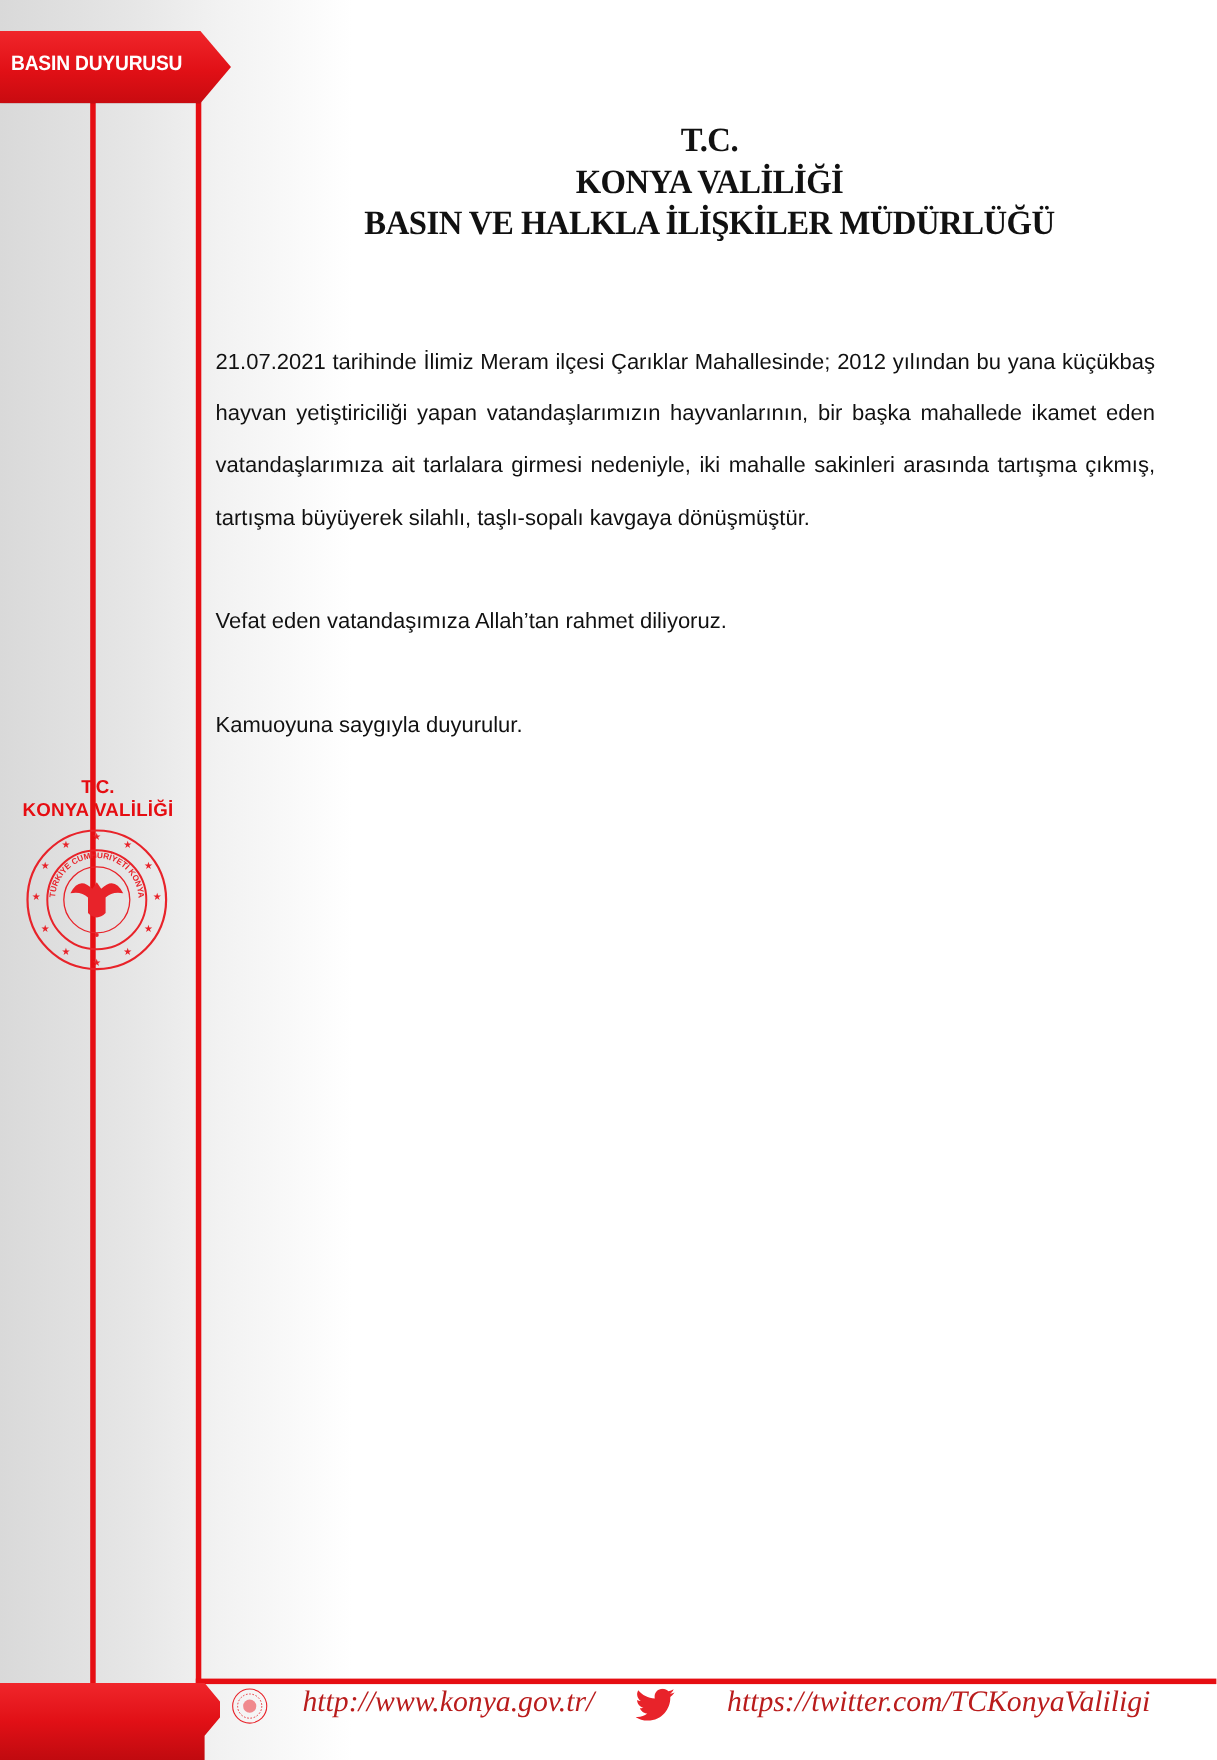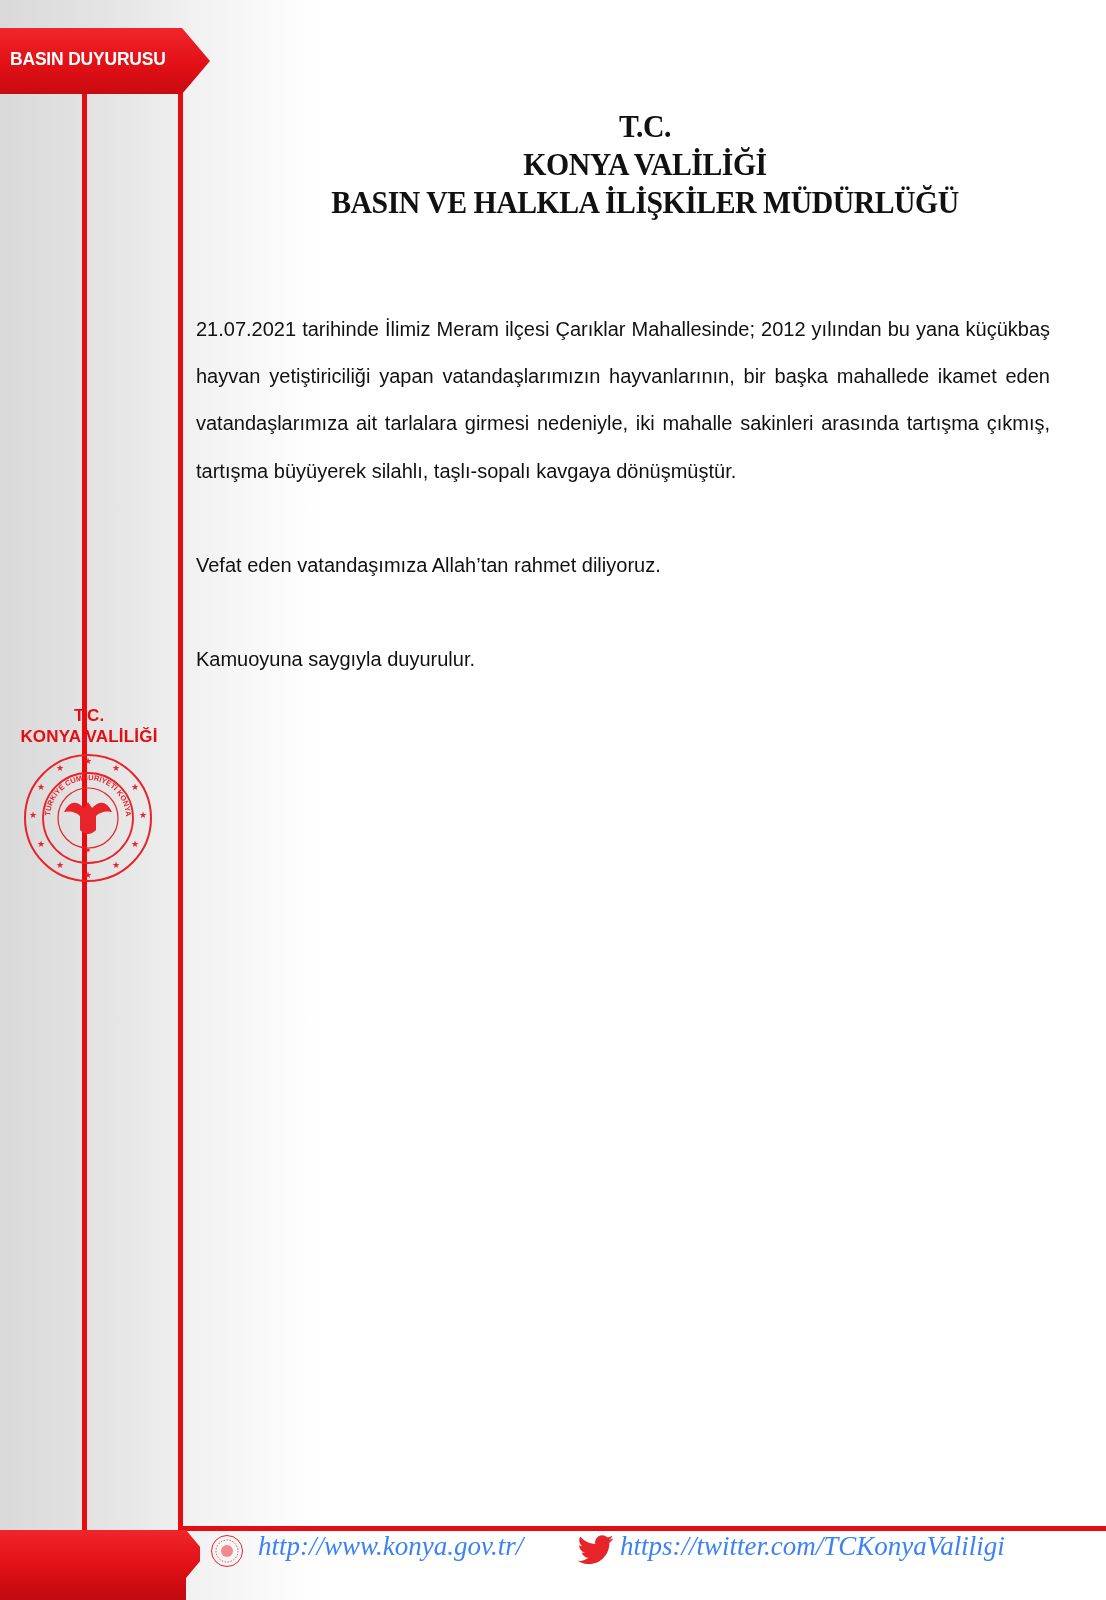--- a/index.html
+++ b/index.html
@@ -43,24 +43,24 @@
     .header div { transform: scaleX(0.96); }
     .content {
       position: absolute; left: 196px; width: 854px; top: 306px;
       font-family: "Liberation Sans", sans-serif; font-size: 20px; line-height: 47.2px;
       color: #111; text-align: justify;
     }
     .content p { margin: 0 0 47.2px 0; }
     .footer-seal { position: absolute; left: 210px; top: 1534px; width: 34px; height: 34px; }
     .footer-link {
       position: absolute; top: 1531px; font-family: "Liberation Serif", serif;
-      font-style: italic; color: #3b82f6; font-size: 27px; text-decoration: none;
+      font-style: italic; color: #b91c1c; font-size: 27px; text-decoration: none; margin-left: 17px;
     }
     .footer-link.web { left: 258px; }
-    .footer-link.tw { left: 620px; text-align: center; }
+    .footer-link.tw { left: 644px; text-align: center; }
     .tw-icon { position: absolute; left: 578px; top: 1535px; width: 36px; height: 30px; }
   </style>
 </head>
 <body>
 
 <div class="vline left"></div>
 <div class="vline right"></div>
 <div class="hline"></div>
 
 <div class="banner"></div>

